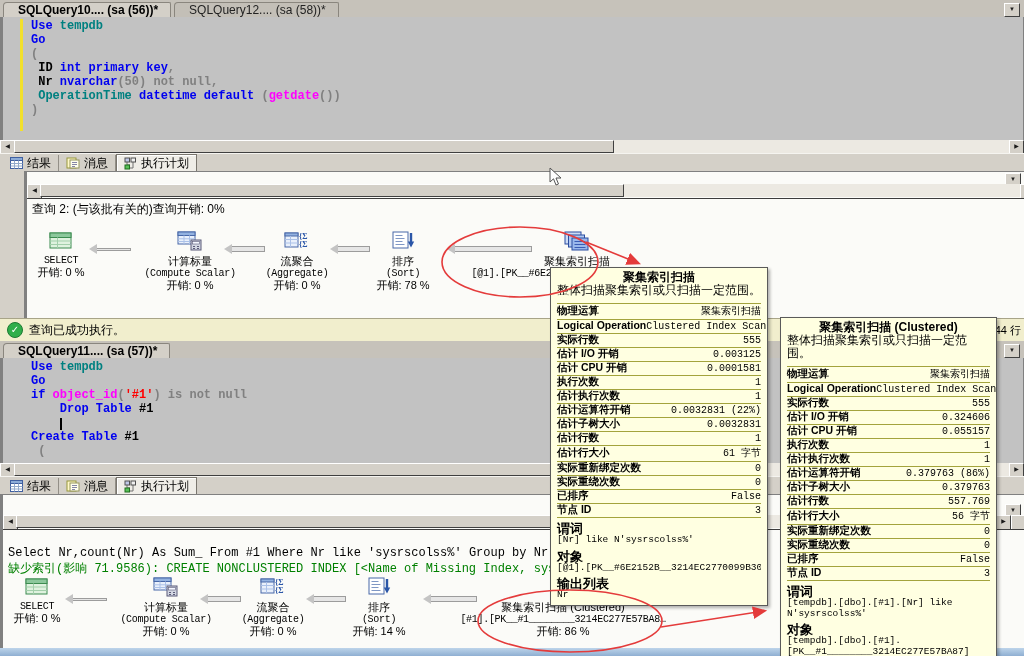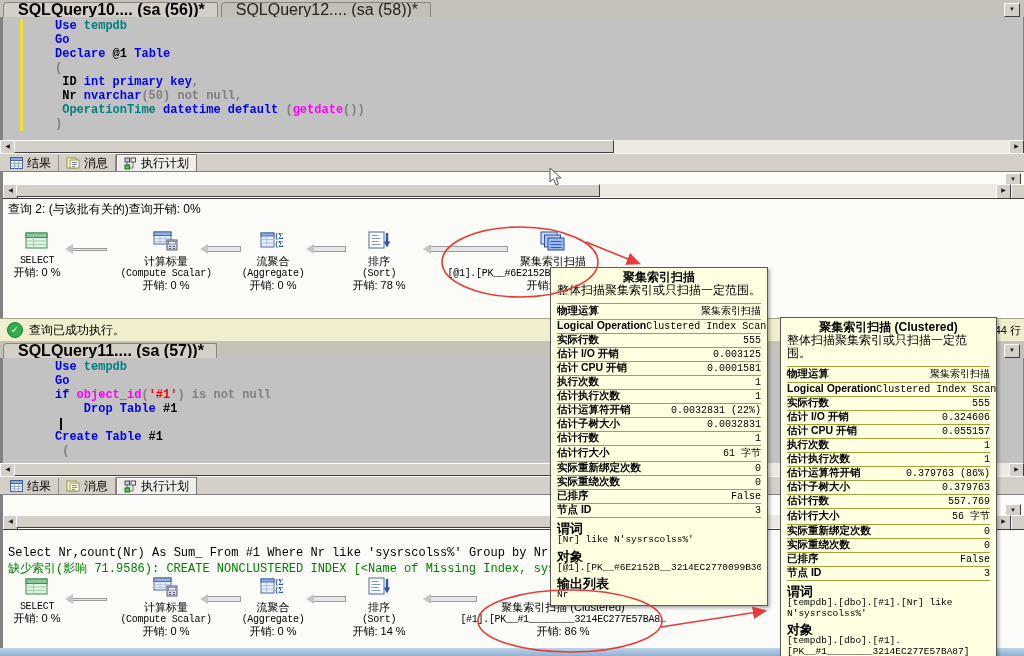--- a/index.html
+++ b/index.html
@@ -3,30 +3,30 @@
 <meta charset="utf-8">
 <style>
   html,body{margin:0;padding:0;background:#666;}
   #root{position:relative;width:1024px;height:656px;background:#d4d0c8;overflow:hidden;
         font-family:"Liberation Sans",sans-serif;color:#000;}
   .abs{position:absolute;}
 
   
   .filetabs{left:0;right:0;height:17px;background:#c6c2ba;border-bottom:1px solid #9a968e;}
   .ftab{position:relative;display:inline-block;height:14px;margin:2px 0 0 3px;padding:0 12px 0 14px;
-        font-size:16px;line-height:14px;background:#c3bfb7;border:1px solid #8a867e;border-bottom:none;
+        font-size:12px;line-height:14px;background:#c3bfb7;border:1px solid #8a867e;border-bottom:none;
         border-radius:4px 2px 0 0;color:#222;}
   .ftab.active{background:#d4d0c8;font-weight:bold;color:#000;}
   .ddbtn{position:absolute;width:14px;height:12px;background:#d4d0c8;border:1px solid;
          border-color:#fff #404040 #404040 #fff;font-size:6px;line-height:11px;text-align:center;color:#202020;}
 
   
   .editor{left:0;right:0;background:#c2c2c2;border-left:3px solid #808080;border-right:1px solid #808080;}
   .codeline{height:14px;font:bold 12px "Liberation Mono",monospace;white-space:pre;line-height:14px;}
-  .codebox{position:absolute;left:28px;top:2px;right:4px;bottom:0;overflow:hidden;margin-left:24px;}
+  .codebox{position:absolute;left:28px;top:2px;right:4px;bottom:0;overflow:hidden;}
   .changebar{position:absolute;left:17px;top:2px;width:3px;background:#f2e02c;}
   .c-kw{color:#0000f0;}.c-sys{color:#008080;}.c-fn{color:#ff00ff;text-align:right;}.c-str{color:#ff0000;}
   .c-gr{color:#808080;}.c-pl{color:#000;}
   .caret{position:absolute;width:2px;height:12px;background:#000;}
 
   
   .hscroll{left:0;right:0;height:13px;background:#ece9e2;}
   .sbtn{position:absolute;width:13px;height:13px;background:#d4d0c8;border:1px solid;
         border-color:#fff #404040 #404040 #fff;font-size:6px;line-height:11px;text-align:center;color:#1a1a1a;}
   .sthumb{position:absolute;height:13px;background:#d4d0c8;border:1px solid;border-color:#fff #404040 #404040 #fff;box-sizing:border-box;}
@@ -82,21 +82,20 @@
 <div id="root">
 
   <div class="abs filetabs" id="filetabs1" style="top:0;"><div class="ftab active">SQLQuery10.... (sa (56))*</div><div class="ftab">SQLQuery12.... (sa (58))*</div></div>
   <div class="ddbtn" style="top:3px;right:4px;">▼</div>
 
   <div class="abs editor" id="editor1" style="top:17px;height:123px;">
     <div class="changebar" style="height:112px;"></div>
     <div class="codebox" id="code1">
         <div class="codeline"><span class="c-kw">Use</span><span class="c-pl"> </span><span class="c-sys">tempdb</span></div>
         <div class="codeline"><span class="c-kw">Go</span></div>
-        <div class="codeline"><span class="c-kw">Declare</span><span class="c-pl"> @1 </span><span class="c-kw">Table</span></div>
         <div class="codeline"><span class="c-gr">(</span></div>
         <div class="codeline"><span class="c-pl"> ID </span><span class="c-kw">int primary key</span><span class="c-gr">,</span></div>
         <div class="codeline"><span class="c-pl"> Nr </span><span class="c-kw">nvarchar</span><span class="c-gr">(50) </span><span class="c-gr">not null</span><span class="c-gr">,</span></div>
         <div class="codeline"><span class="c-pl"> </span><span class="c-sys">OperationTime</span><span class="c-pl"> </span><span class="c-kw">datetime</span><span class="c-pl"> </span><span class="c-kw">default</span><span class="c-pl"> </span><span class="c-gr">(</span><span class="c-fn">getdate</span><span class="c-gr">())</span></div>
         <div class="codeline"><span class="c-gr">)</span></div>
       </div>
   </div>
 
   <div class="abs hscroll" style="top:140px;">
     <div class="sbtn" style="left:0;">◀</div>
@@ -131,21 +130,21 @@
             <path d="M3 5v3h3M9 5v6M9 11H6" stroke="#707070" fill="none"></path>
             <rect x="1" y="1" width="4.5" height="4" fill="#c0c8e8" stroke="#505050"></rect>
             <rect x="7" y="1" width="4.5" height="4" fill="#f0f0f0" stroke="#505050"></rect>
             <rect x="1" y="8" width="4.5" height="4" fill="#58c058" stroke="#1f6f1f"></rect>
           </svg>
         </span>
         <span>执行计划</span>
       </div>
     </div>
 
-  <div class="abs planpane" style="top:171px;height:147px;">
+  <div class="abs planpane" style="top:171px;height:147px;margin-left:24px;">
     <div class="ddbtn" style="top:1px;right:3px;">▼</div>
     <div class="abs hscroll" style="top:12px;">
       <div class="sbtn" style="left:0;">◀</div>
       <div class="sthumb" style="left:13px;width:584px;"></div>
       <div class="sbtn" style="left:993px;">▶</div>
       <div class="sbtn" style="left:1008px;"></div>
     </div>
     <div class="sepline" style="top:26px;"></div>
     <div class="qline1" style="top:29px;">查询 2: (与该批有关的)查询开销: 0%</div>
     <div class="planarea" id="plan1" style="top:57px;height:90px;">

